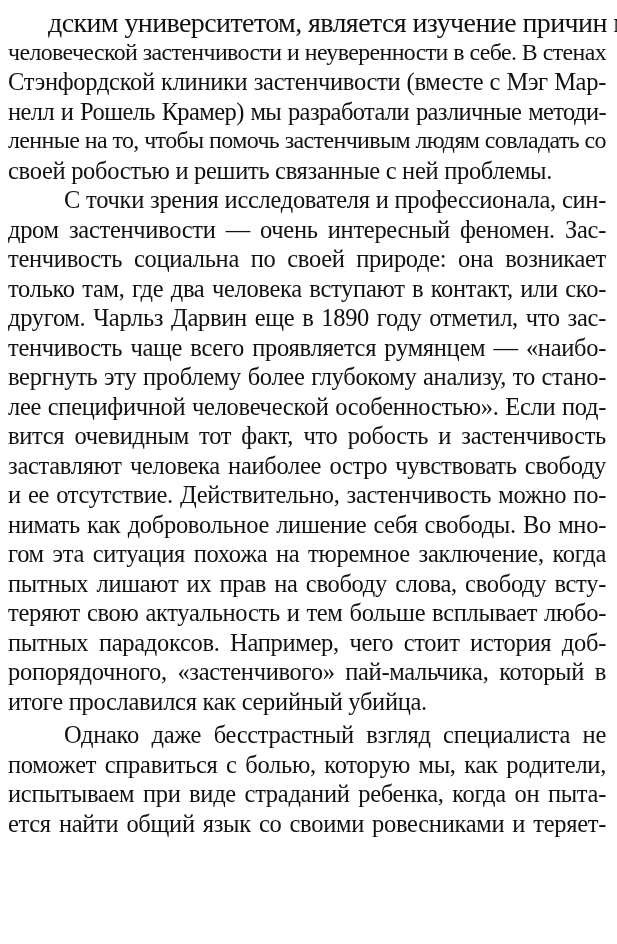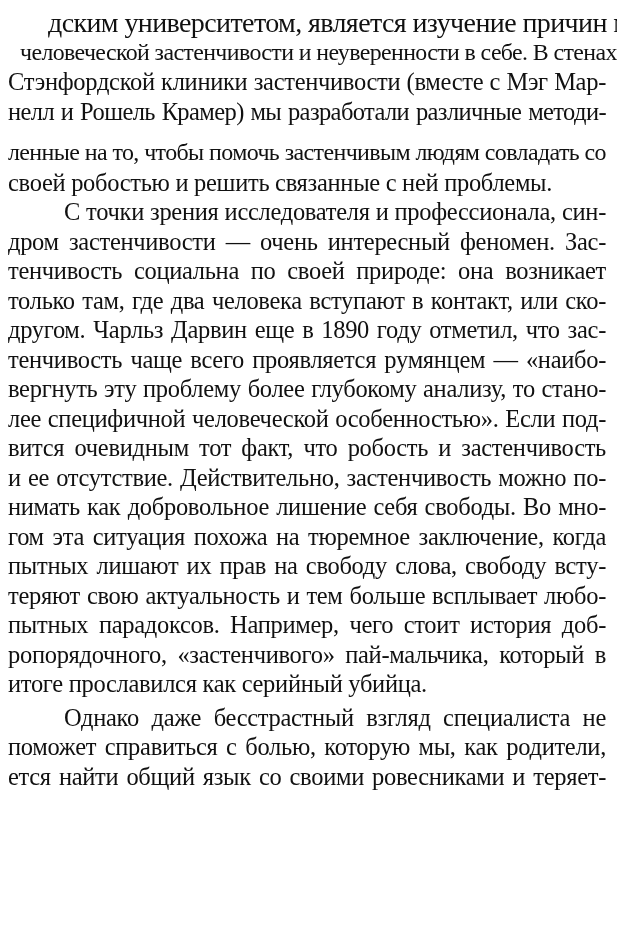--- a/index.html
+++ b/index.html
@@ -17,45 +17,47 @@
   .line.last { text-align-last: left; }
   .line.indent { padding-left: 56px; }
   .gap { height: 4px; }
 </style>
 </head>
 <body>
 
 <div class="page">
   <div>
     <span class="line" style="letter-spacing: -0.6px; font-size: 28px; margin-left: 40px;">дским университетом, является изучение причин многоликой</span>
-    <span class="line" style="letter-spacing: -0.6px; font-size: 23.86px; margin-left: 12px;">человеческой застенчивости и неуверенности в себе. В стенах</span>
+    <span class="line" style="letter-spacing: -0.6px; font-size: 23.86px;">человеческой застенчивости и неуверенности в себе. В стенах</span>
     <span class="line">Стэнфордской клиники застенчивости (вместе с Мэг Мар-</span>
     <span class="line" style="letter-spacing: -0.6px;">нелл и Рошель Крамер) мы разработали различные методи-</span>
-    <span class="line" style="letter-spacing: -0.6px; font-size: 23.94px; margin-top: 12px;">ленные на то, чтобы помочь застенчивым людям совладать со</span>
+    <span class="line" style="letter-spacing: -0.6px; font-size: 23.94px;">ленные на то, чтобы помочь застенчивым людям совладать со</span>
     <span class="line last">своей робостью и решить связанные с ней проблемы.</span>
   </div>
   <div>
     <span class="line indent">С точки зрения исследователя и профессионала, син-</span>
     <span class="line">дром застенчивости — очень интересный феномен. Зас-</span>
     <span class="line">тенчивость социальна по своей природе: она возникает</span>
     <span class="line">только там, где два человека вступают в контакт, или ско-</span>
     <span class="line">другом. Чарльз Дарвин еще в 1890 году отметил, что зас-</span>
     <span class="line">тенчивость чаще всего проявляется румянцем — «наибо-</span>
     <span class="line">вергнуть эту проблему более глубокому анализу, то стано-</span>
     <span class="line">лее специфичной человеческой особенностью». Если под-</span>
     <span class="line">вится очевидным тот факт, что робость и застенчивость</span>
+    <span class="line">заставляют человека наиболее остро чувствовать свободу</span>
     <span class="line">и ее отсутствие. Действительно, застенчивость можно по-</span>
     <span class="line">нимать как добровольное лишение себя свободы. Во мно-</span>
     <span class="line">гом эта ситуация похожа на тюремное заключение, когда</span>
     <span class="line">пытных лишают их прав на свободу слова, свободу всту-</span>
     <span class="line">теряют свою актуальность и тем больше всплывает любо-</span>
     <span class="line">пытных парадоксов. Например, чего стоит история доб-</span>
     <span class="line">ропорядочного, «застенчивого» пай-мальчика, который в</span>
     <span class="line last">итоге прославился как серийный убийца.</span>
   </div>
   <div class="gap"></div>
   <div>
     <span class="line indent">Однако даже бесстрастный взгляд специалиста не</span>
     <span class="line">поможет справиться с болью, которую мы, как родители,</span>
+    <span class="line">испытываем при виде страданий ребенка, когда он пыта-</span>
     <span class="line">ется найти общий язык со своими ровесниками и теряет-</span>
 
   </div>
 </div>
 
 </body></html>

